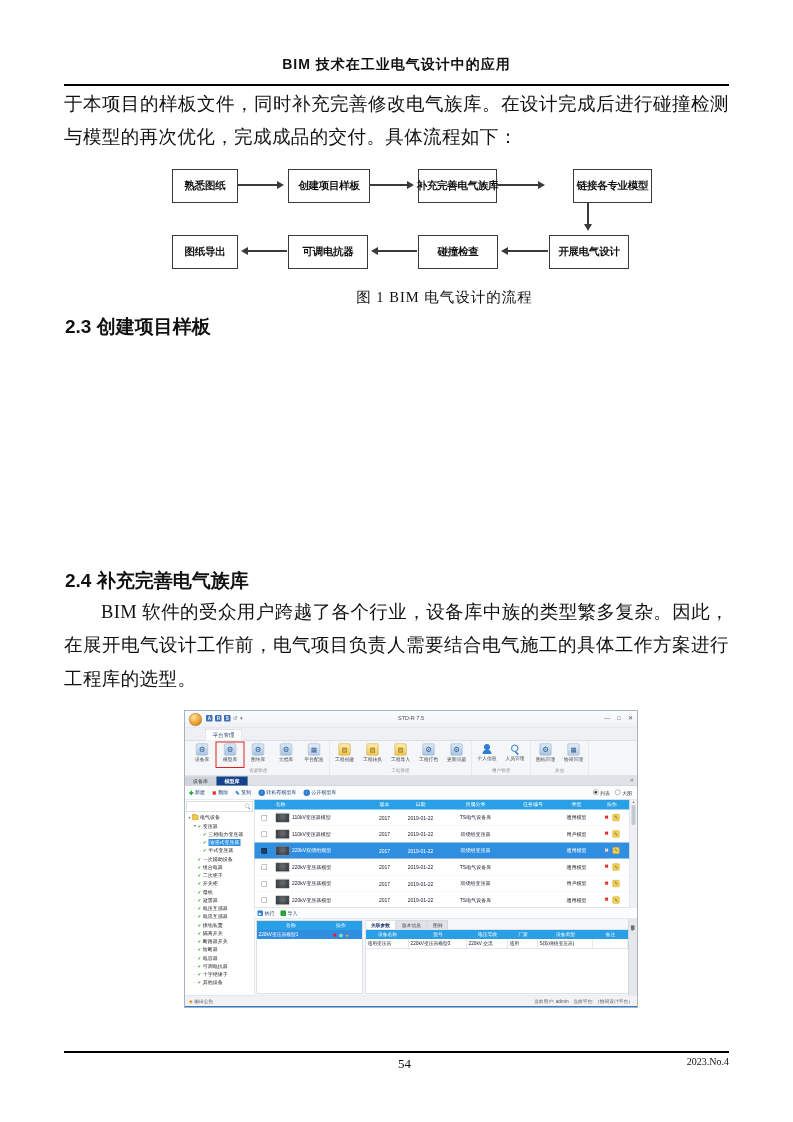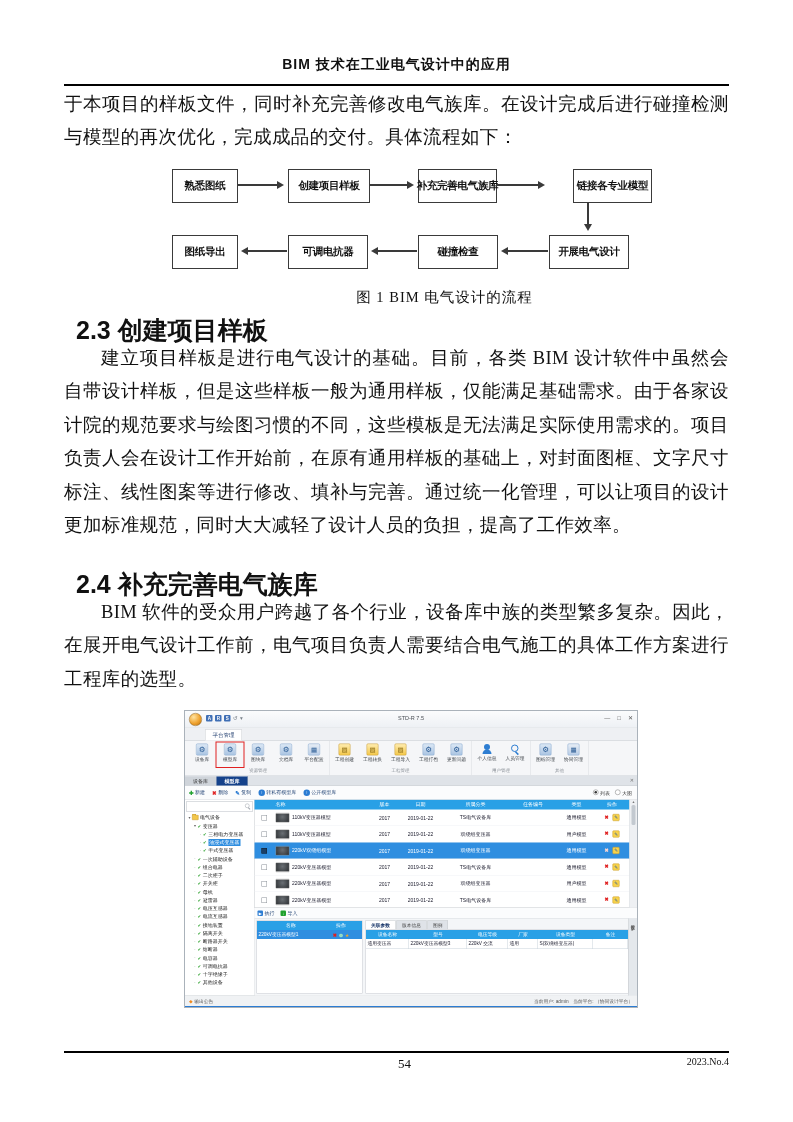--- a/index.html
+++ b/index.html
@@ -6,22 +6,22 @@
   .page{position:relative;width:793px;height:1122px;background:#fff;overflow:hidden;
         font-family:"Liberation Serif",serif;color:#111;}
   
   .hdr-title{position:absolute;top:56px;left:0;width:100%;text-align:center;
     font-family:"Liberation Sans",sans-serif;font-weight:bold;font-size:14px;letter-spacing:1px;}
   .hdr-rule{position:absolute;top:84px;left:64px;width:665px;border-top:2.5px solid #000;}
   .body-par{position:absolute;left:64px;width:665px;font-size:18.5px;letter-spacing:.4px;
     line-height:33.4px;text-align:justify;}
   .ind{text-indent:2em;}
   .p-intro{top:88px;}
-  .sec-h{position:absolute;left:76px;font-family:"Liberation Sans",sans-serif;
-    font-weight:bold;font-size:25px;}
+  .sec-h{position:absolute;left:65px;font-family:"Liberation Sans",sans-serif;
+    font-weight:bold;font-size:19px;}
   .h23{top:314px;} .p23{top:342px;}
   .h24{top:568px;} .p24{top:596px;}
   .caption{position:absolute;left:0;width:100%;text-align:center;font-size:14.5px;letter-spacing:1px;}
   .cap1{top:288px;padding-left:48px;} .cap2{top:1011px;}
   .ftr-rule{position:absolute;top:1051px;left:64px;width:665px;border-top:2.5px solid #000;}
   .ftr-num{position:absolute;top:1056px;left:8px;width:100%;text-align:center;font-size:13px;}
   .ftr-issue{position:absolute;top:1056px;right:64px;font-size:10px;}
   
   .flow{position:absolute;top:163px;left:64px;width:665px;height:122px;}
   .fbox{position:absolute;height:32px;border:1.5px solid #3a3a3a;background:#fff;
@@ -165,21 +165,20 @@
     <div class="arr arr-h arr-r" style="left:305px;top:21px;width:42px;"></div>
     <div class="arr arr-h arr-r" style="left:432px;top:21px;width:46px;"></div>
     <div class="arr arr-v arr-d" style="left:523px;top:39px;height:26px;"></div>
     <div class="arr arr-h arr-l" style="left:440px;top:87px;width:44px;"></div>
     <div class="arr arr-h arr-l" style="left:310px;top:87px;width:43px;"></div>
     <div class="arr arr-h arr-l" style="left:180px;top:87px;width:43px;"></div>
   </div>
   <div class="caption cap1">图 1 BIM 电气设计的流程</div>
 
   <div class="sec-h h23">2.3 创建项目样板</div>
-  <div class="body-par ind p23">建立项目样板是进行电气设计的基础。目前，各类 BIM 设计软件中虽然会自带设计样板，但是这些样板一般为通用样板，仅能满足基础需求。由于各家设计院的规范要求与绘图习惯的不同，这些模板是无法满足实际使用需求的。项目负责人会在设计工作开始前，在原有通用样板的基础上，对封面图框、文字尺寸标注、线性图案等进行修改、填补与完善。通过统一化管理，可以让项目的设计更加标准规范，同时大大减轻了设计人员的负担，提高了工作效率。</div>
 
   <div class="sec-h h24">2.4 补充完善电气族库</div>
   <div class="body-par ind p24">BIM 软件的受众用户跨越了各个行业，设备库中族的类型繁多复杂。因此，在展开电气设计工作前，电气项目负责人需要结合电气施工的具体工作方案进行工程库的选型。</div>
 
   <div class="shot">
     <div class="shot-scale">
 
       <div class="tbarw">
         <div class="orb"></div>
         <div class="qat">

